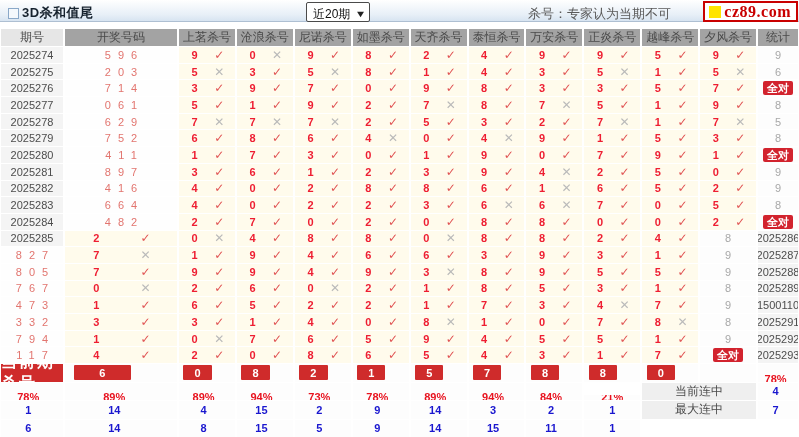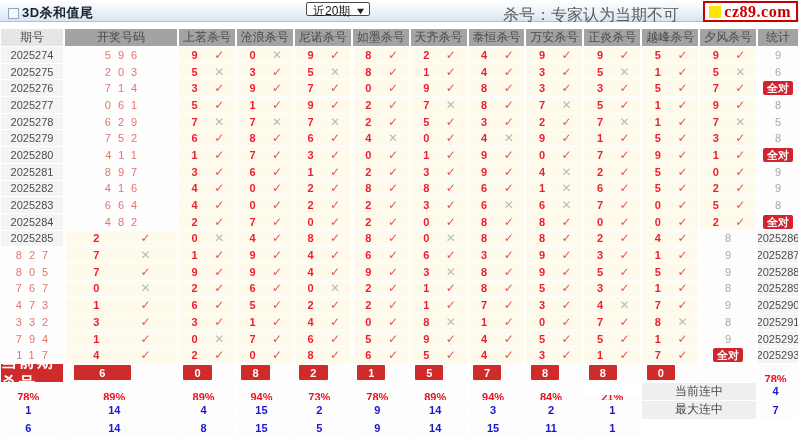--- a/index.html
+++ b/index.html
@@ -6,26 +6,26 @@
   html,body { width:799px; height:437px; overflow:hidden; }
   body { font-family:"Liberation Sans","DejaVu Sans",sans-serif; background:#fff; font-size:12px; }
 
   
   .topbar { position:relative; width:799px; height:22px;
     background:linear-gradient(#ffffff, #e7eff7 70%, #d7e4f1);
     border-bottom:1px solid #aebfd2; }
   .title-wrap { position:absolute; left:8px; top:4px; display:flex; align-items:center; gap:3px; }
   .cbx { width:11px; height:11px; border:1px solid #8aa8c8; background:#f4f8fc; display:inline-block; }
   .sec-title { font-weight:bold; color:#16222e; font-size:13px; letter-spacing:0.5px; }
-  .range { position:absolute; left:306px; top:2px; height:14px; min-width:62px;
+  .range { position:absolute; left:306px; top:2px; height:20px; min-width:62px;
     background:#fff; border:1.5px solid #4a4a4a; border-radius:2px;
     display:flex; align-items:center; padding:4px 4px 0 6px; gap:6px; cursor:pointer;justify-content:flex-end; }
   .range .val { font-size:12px; color:#111; }
   .range .caret { font-size:9px; color:#222; transform:scaleX(1.3); }
-  .note { position:absolute; right:120px; top:5px; color:#5a5a5a; font-size:16px; white-space:nowrap; }
+  .note { position:absolute; right:128px; top:5px; color:#5a5a5a; font-size:13px; white-space:nowrap; }
   .logo { position:absolute; right:1px; top:1px; height:21px; background:#fff;
     border:2px solid #c90000; display:flex; align-items:center; gap:3px; padding:0 5px 0 4px; cursor:pointer; }
   .logo-sq { width:12px; height:12px; background:#ffe400; display:inline-block; }
   .logo-txt { font-family:"Liberation Serif","DejaVu Serif",serif; font-weight:bold;
     color:#c90000; font-size:16px; letter-spacing:0.5px; }
 
   
   .grid { position:absolute; left:1px; top:29px; width:797px;
     display:grid;
     grid-template-columns:62px 112px repeat(10,1fr) 40px;
@@ -778,21 +778,21 @@
     </div>
     <div class="c ecell">
       <span class="kv">4</span>
       <span class="mk mk-miss">✕</span>
     </div>
     <div class="c ecell">
       <span class="kv">7</span>
       <span class="mk mk-hit">✓</span>
     </div>
     <div class="c scell">9</div>
-    <div class="c pcell">2025290</div>
+    <div class="c pcell">1500110</div>
     <div class="c ncell">332</div>
     <div class="c ecell">
       <span class="kv">3</span>
       <span class="mk mk-hit">✓</span>
     </div>
     <div class="c ecell">
       <span class="kv">3</span>
       <span class="mk mk-hit">✓</span>
     </div>
     <div class="c ecell">

